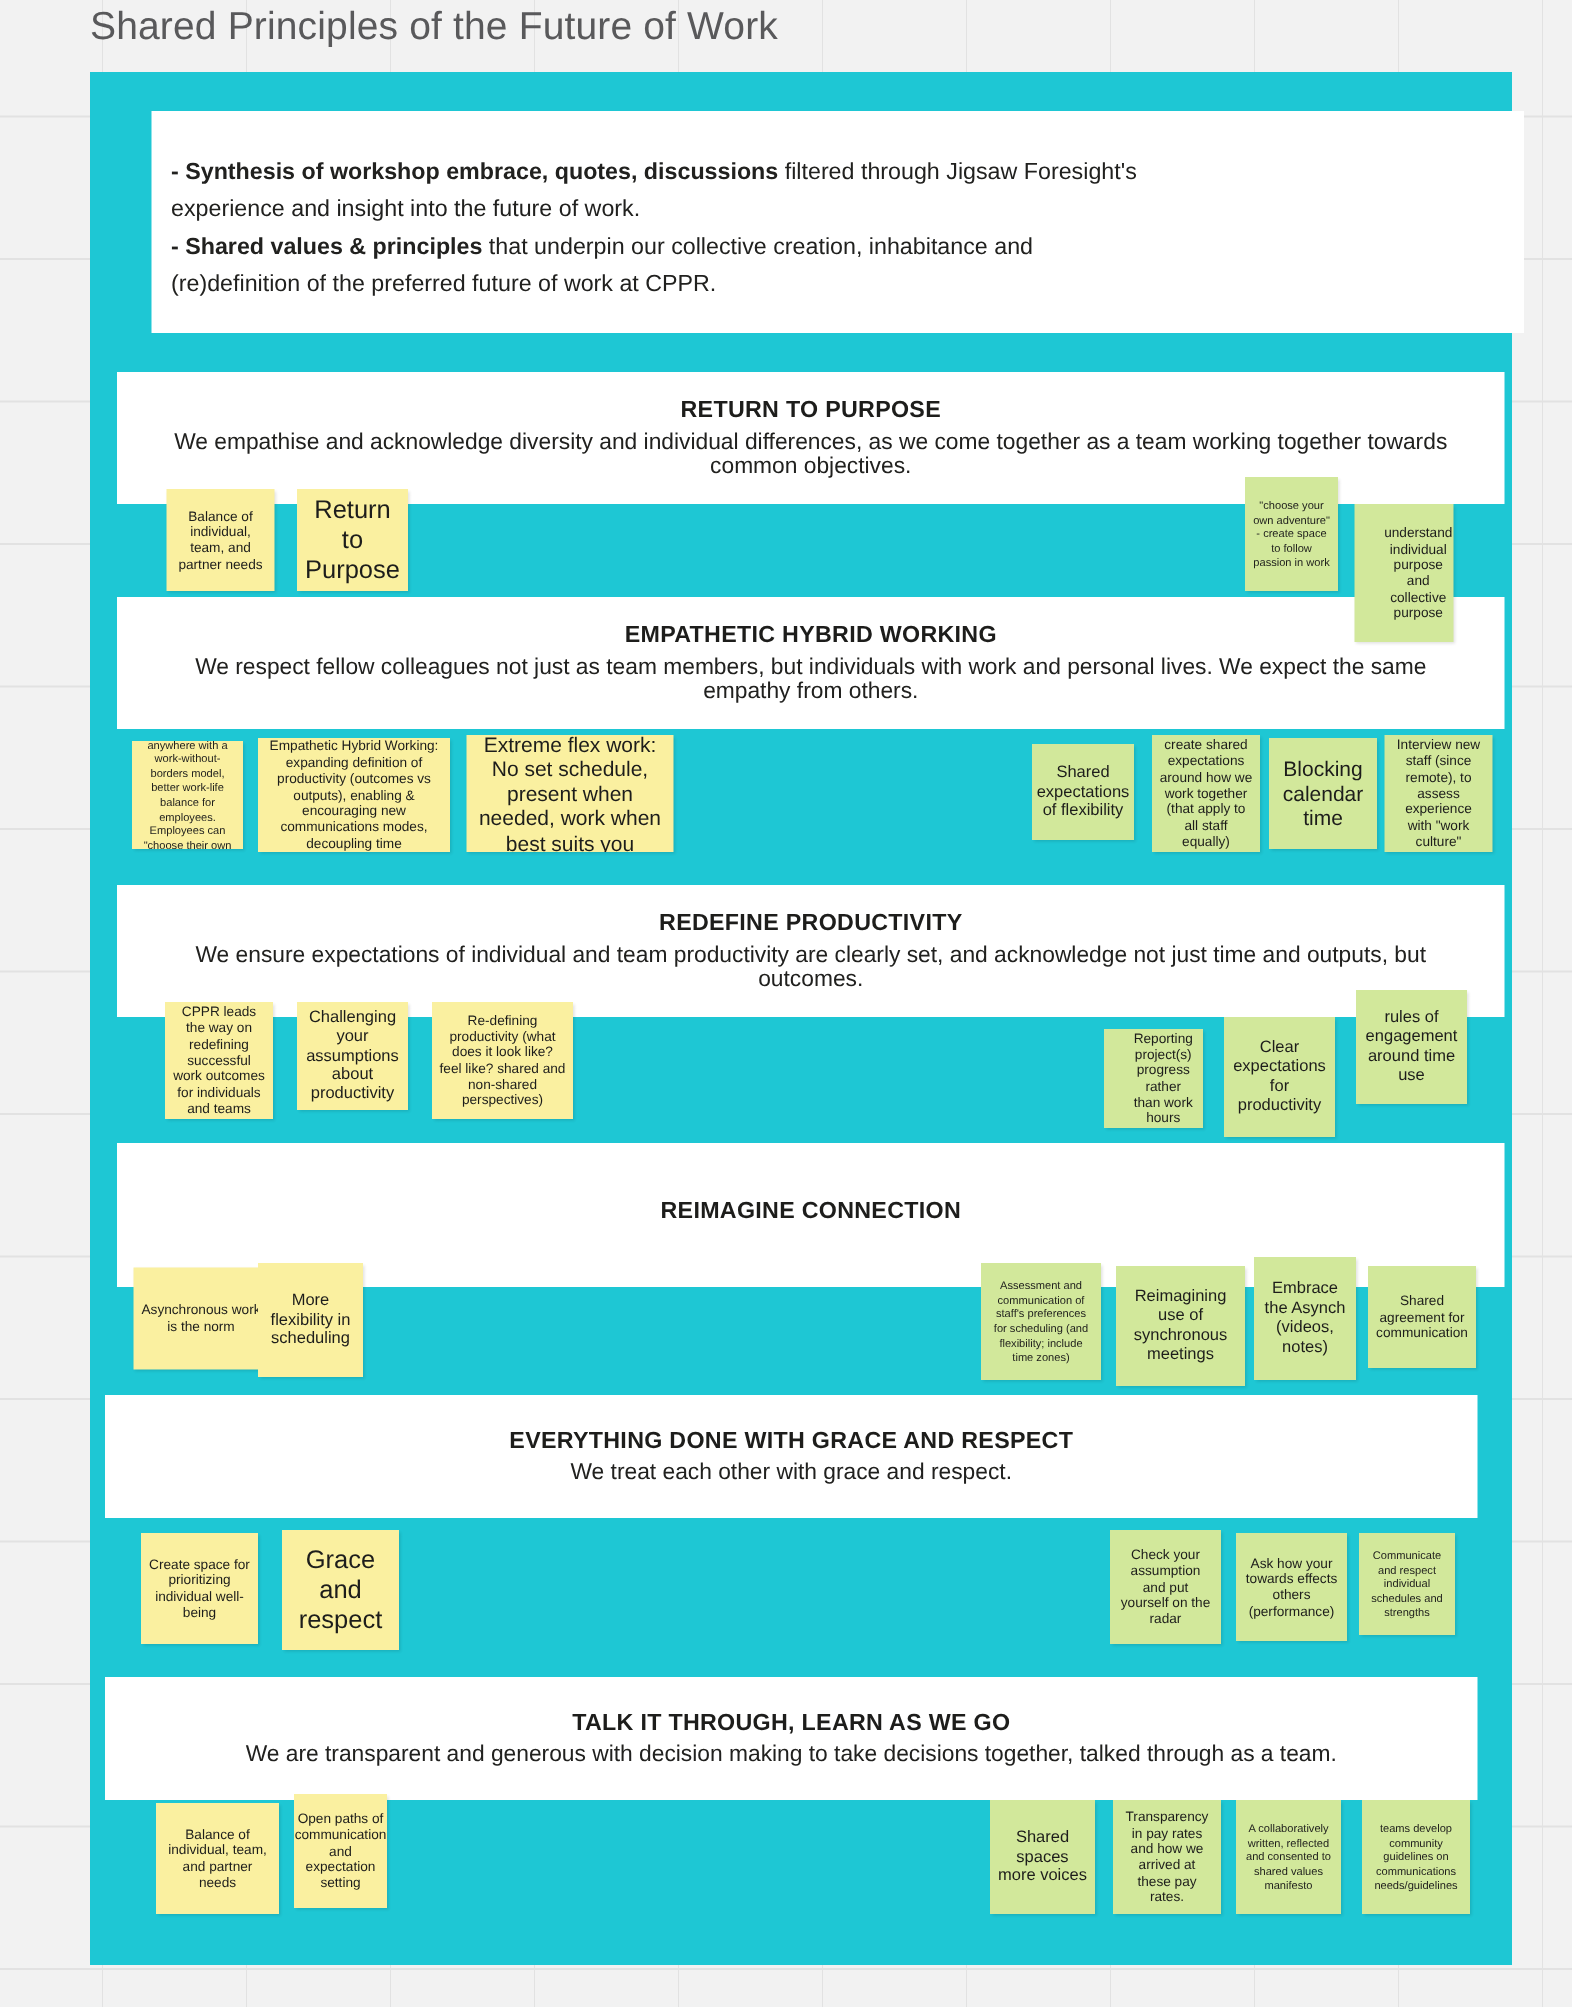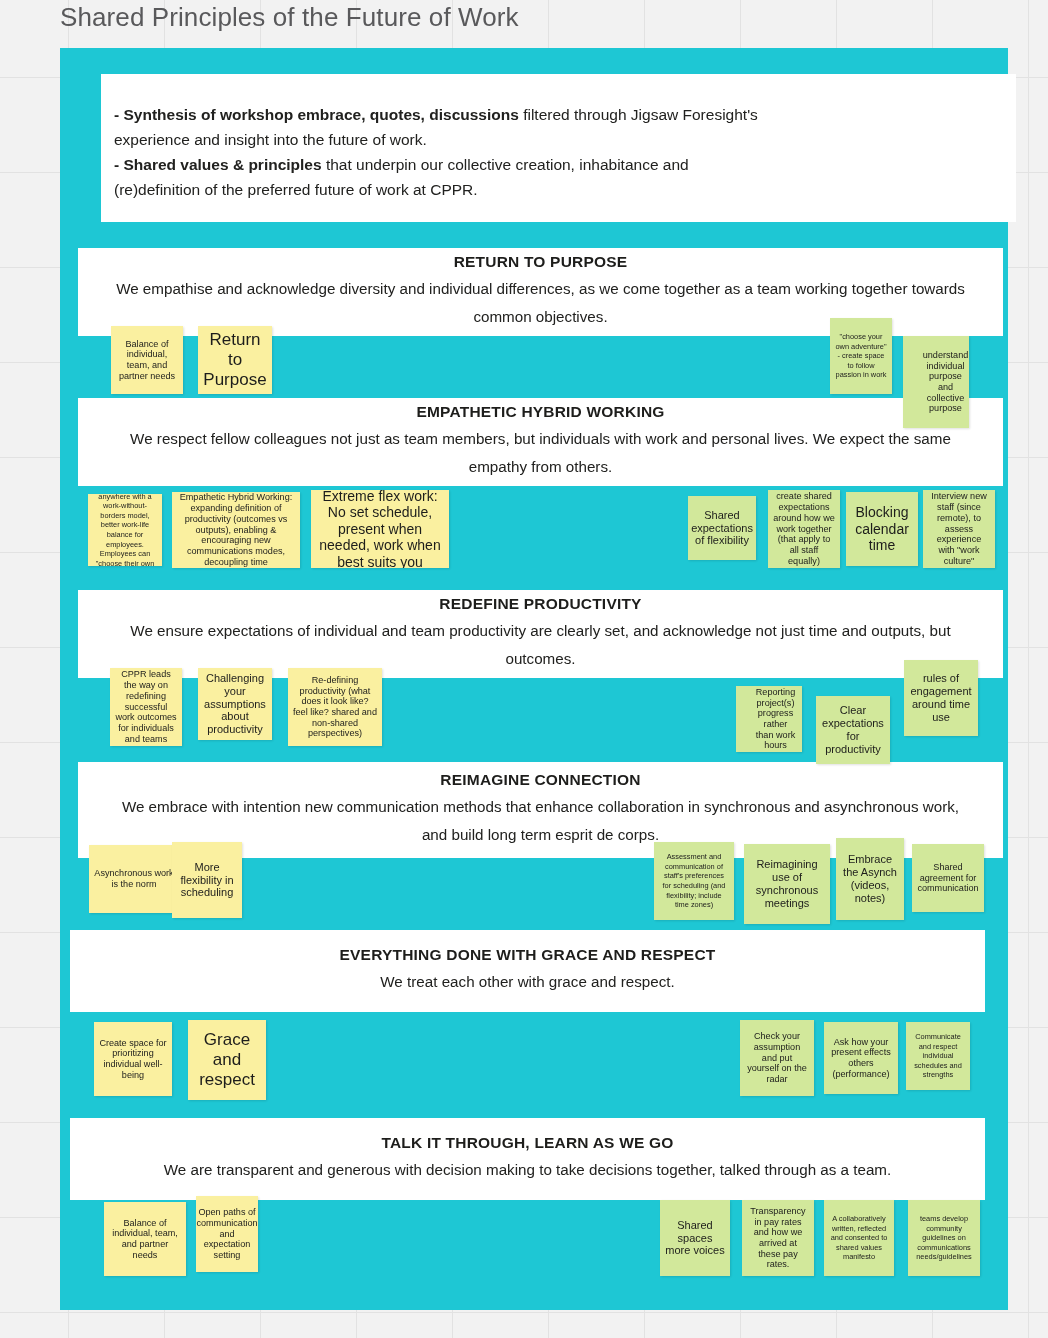--- a/index.html
+++ b/index.html
@@ -50,21 +50,21 @@
   .p-card{
     background:#fff;box-sizing:border-box;
     display:flex;flex-direction:column;align-items:center;justify-content:center;
     text-align:center;
   }
   .p-head{
     font-size:15.5px;font-weight:bold;color:#1d1d1b;letter-spacing:.2px;
     margin-bottom:4px;
   }
   .p-desc{
-    font-size:15.2px;color:#21211f;line-height:28px;
+    font-size:15.2px;color:#21211f;line-height:16px;
     max-width:92%;
   }
   .note{
     position:absolute;box-sizing:border-box;
     display:flex;align-items:center;justify-content:center;text-align:center;
     padding:4px 5px;
     box-shadow:1px 1px 2px rgba(0,0,0,.12);
     color:#1d1d1b;
     overflow:hidden;
     line-height:1.18;
@@ -119,40 +119,39 @@
     <div class="note green large" style="left: 846px; top: 492px; width: 72px; height: 74px;">Blocking calendar time</div>
     <div class="note green small" style="left: 923px; top: 490px; width: 72px; height: 78px;">Interview new staff (since remote), to assess experience with "work culture"</div>
     <div class="principle p-card" style="left: 78px; top: 590px; width: 925px; height: 88px;">
       <div class="p-head">REDEFINE PRODUCTIVITY</div>
       <div class="p-desc">We ensure expectations of individual and team productivity are clearly set, and acknowledge not just time and outputs, but outcomes.</div>
     </div>
     <div class="note yellow small" style="left: 110px; top: 668px; width: 72px; height: 78px;">CPPR leads the way on redefining successful work outcomes for individuals and teams</div>
     <div class="note yellow med" style="left: 198px; top: 668px; width: 74px; height: 72px;">Challenging your assumptions about productivity</div>
     <div class="note yellow small" style="left: 288px; top: 668px; width: 94px; height: 78px;">Re-defining productivity (what does it look like? feel like? shared and non-shared perspectives)</div>
     <div class="note green small" style="left: 736px; top: 686px; width: 66px; height: 66px; padding-left: 18px;">Reporting project(s) progress rather than work hours</div>
-    <div class="note green med" style="left: 816px; top: 696px; width: 74px; height: 68px; text-align: center;">Clear expectations for productivity</div>
+    <div class="note green med" style="left: 816px; top: 678px; width: 74px; height: 80px; text-align: center;">Clear expectations for productivity</div>
     <div class="note green med" style="left: 904px; top: 660px; width: 74px; height: 76px;">rules of engagement around time use</div>
     <div class="principle p-card" style="left: 78px; top: 762px; width: 925px; height: 96px;">
       <div class="p-head">REIMAGINE CONNECTION</div>
-      <div class="p-desc">We embrace with intention new communication methods that enhance collaboration in synchronous and asynchronous work, and build long term esprit de corps.</div>
     </div>
     <div class="note yellow small" style="left: 89px; top: 845px; width: 90px; height: 68px;">Asynchronous work is the norm</div>
     <div class="note yellow med" style="left: 172px; top: 842px; width: 70px; height: 76px;">More flexibility in scheduling</div>
     <div class="note green tiny" style="left: 654px; top: 842px; width: 80px; height: 78px;">Assessment and communication of staff's preferences for scheduling (and flexibility; include time zones)</div>
     <div class="note green med" style="left: 744px; top: 844px; width: 86px; height: 80px;">Reimagining use of synchronous meetings</div>
     <div class="note green med" style="left: 836px; top: 838px; width: 68px; height: 82px;">Embrace the Asynch (videos, notes)</div>
     <div class="note green small" style="left: 912px; top: 844px; width: 72px; height: 68px;">Shared agreement for communication</div>
     <div class="principle p-card" style="left: 70px; top: 930px; width: 915px; height: 82px;">
       <div class="p-head">EVERYTHING DONE WITH GRACE AND RESPECT</div>
       <div class="p-desc">We treat each other with grace and respect.</div>
     </div>
     <div class="note yellow small" style="left: 94px; top: 1022px; width: 78px; height: 74px;">Create space for prioritizing individual well-being</div>
     <div class="note yellow xl" style="left: 188px; top: 1020px; width: 78px; height: 80px;">Grace and respect</div>
     <div class="note green small" style="left: 740px; top: 1020px; width: 74px; height: 76px;">Check your assumption and put yourself on the radar</div>
-    <div class="note green small" style="left: 824px; top: 1022px; width: 74px; height: 72px;">Ask how your present effects others (performance)</div>
+    <div class="note green small" style="left: 824px; top: 1022px; width: 74px; height: 72px;">Ask how your towards effects others (performance)</div>
     <div class="note green tiny" style="left: 906px; top: 1022px; width: 64px; height: 68px;">Communicate and respect individual schedules and strengths</div>
     <div class="principle p-card" style="left: 70px; top: 1118px; width: 915px; height: 82px;">
       <div class="p-head">TALK IT THROUGH, LEARN AS WE GO</div>
       <div class="p-desc">We are transparent and generous with decision making to take decisions together, talked through as a team.</div>
     </div>
     <div class="note yellow small" style="left: 104px; top: 1202px; width: 82px; height: 74px;">Balance of individual, team, and partner needs</div>
     <div class="note yellow small" style="left: 196px; top: 1196px; width: 62px; height: 76px;">Open paths of communication and expectation setting</div>
     <div class="note green med" style="left: 660px; top: 1200px; width: 70px; height: 76px;">Shared spaces more voices</div>
     <div class="note green small" style="left: 742px; top: 1200px; width: 72px; height: 76px;">Transparency in pay rates and how we arrived at these pay rates.</div>
     <div class="note green tiny" style="left: 824px; top: 1200px; width: 70px; height: 76px;">A collaboratively written, reflected and consented to shared values manifesto</div>

